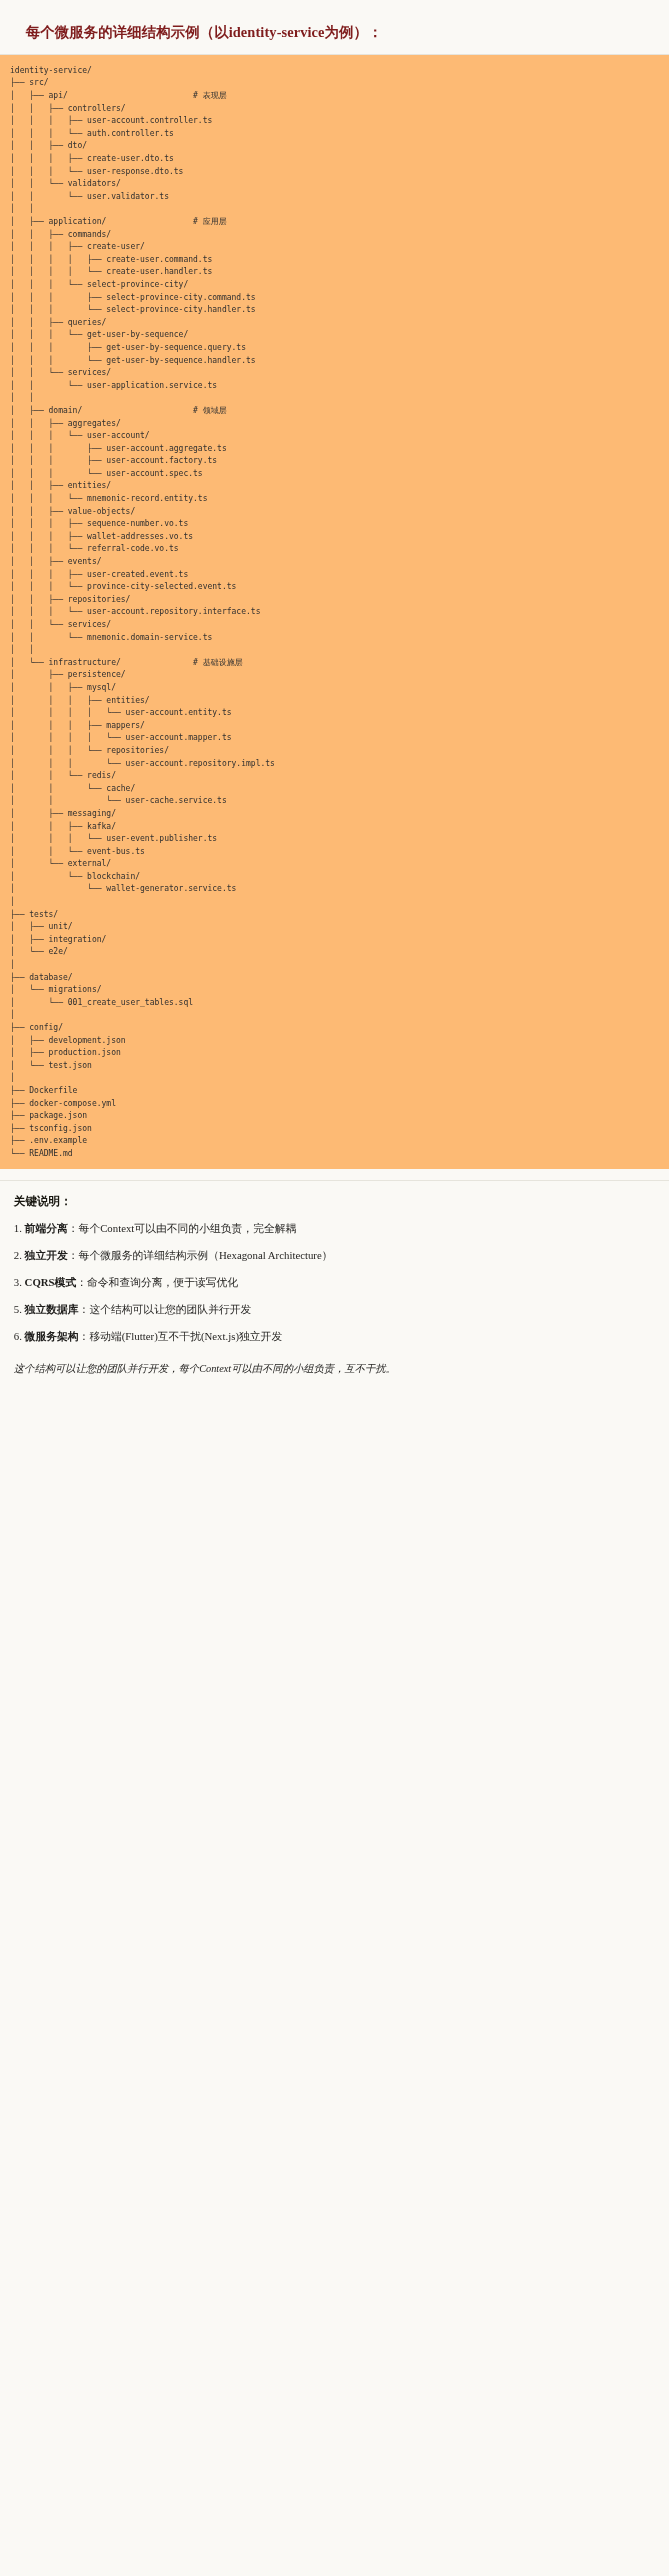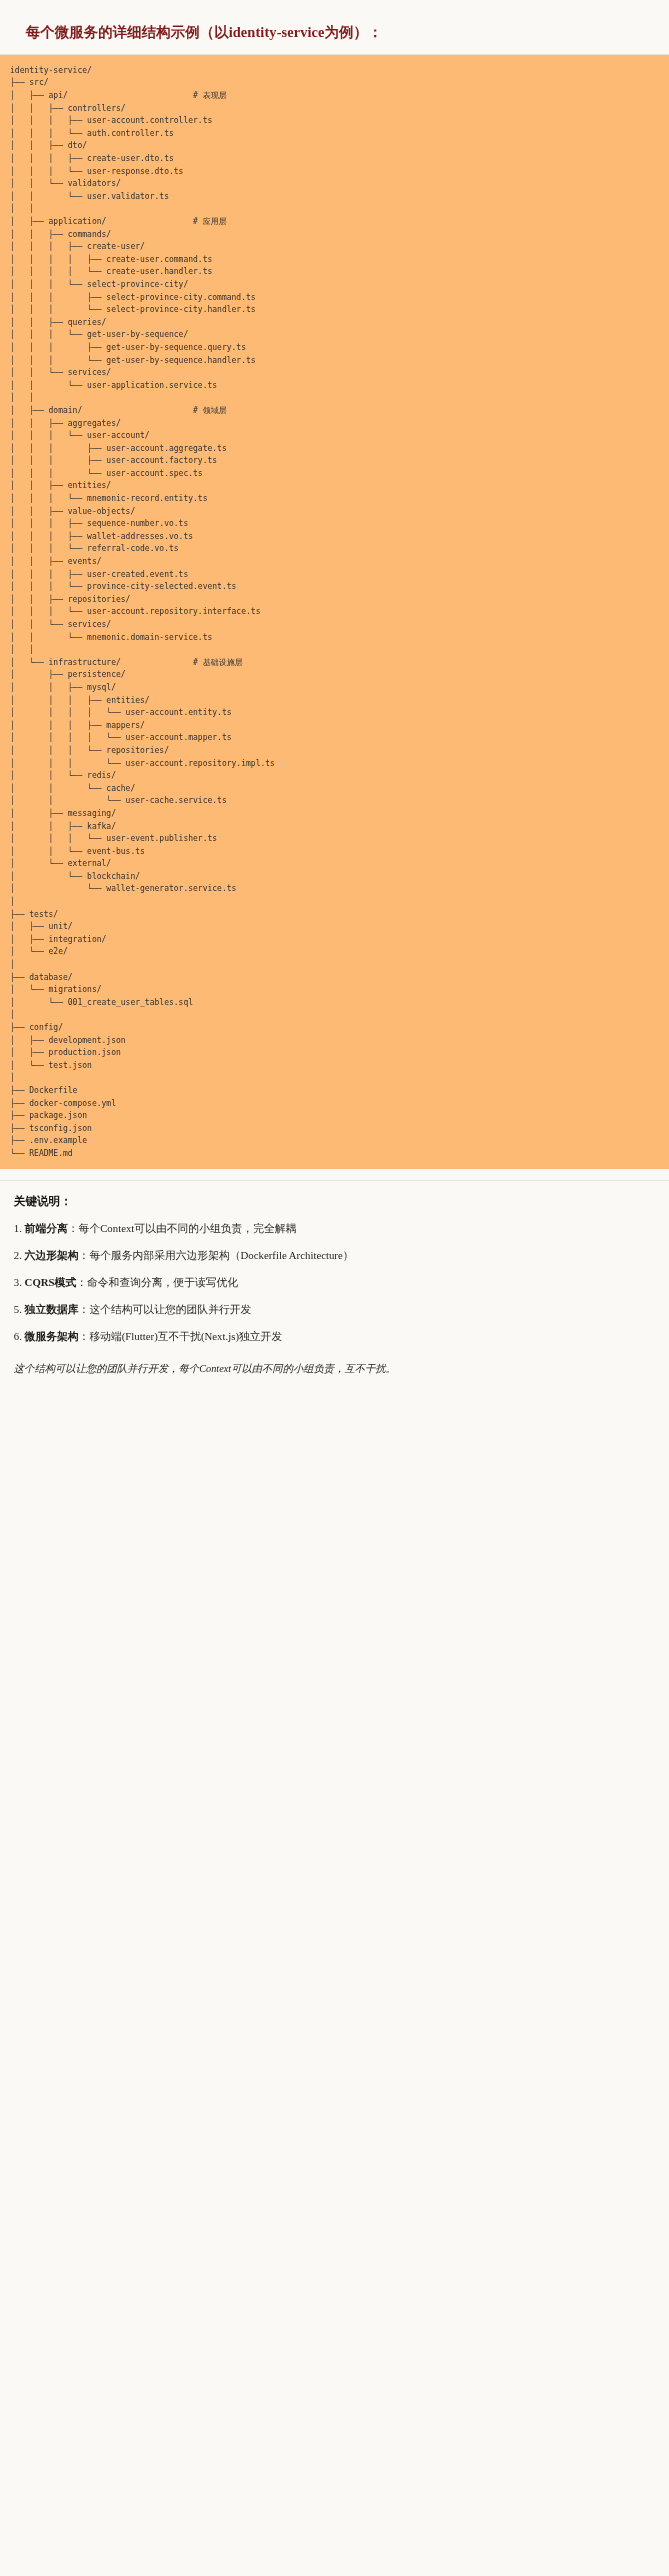--- a/index.html
+++ b/index.html
@@ -106,21 +106,21 @@
   <div class="codeblock">
     <div class="code-inner"><span class="code-line">identity-service/</span><span class="code-line">├── src/</span><span class="code-line">│   ├── api/                          <span class="cmt"># 表现层</span></span><span class="code-line">│   │   ├── controllers/</span><span class="code-line">│   │   │   ├── user-account.controller.ts</span><span class="code-line">│   │   │   └── auth.controller.ts</span><span class="code-line">│   │   ├── dto/</span><span class="code-line">│   │   │   ├── create-user.dto.ts</span><span class="code-line">│   │   │   └── user-response.dto.ts</span><span class="code-line">│   │   └── validators/</span><span class="code-line">│   │       └── user.validator.ts</span><span class="code-line">│   │</span><span class="code-line">│   ├── application/                  <span class="cmt"># 应用层</span></span><span class="code-line">│   │   ├── commands/</span><span class="code-line">│   │   │   ├── create-user/</span><span class="code-line">│   │   │   │   ├── create-user.command.ts</span><span class="code-line">│   │   │   │   └── create-user.handler.ts</span><span class="code-line">│   │   │   └── select-province-city/</span><span class="code-line">│   │   │       ├── select-province-city.command.ts</span><span class="code-line">│   │   │       └── select-province-city.handler.ts</span><span class="code-line">│   │   ├── queries/</span><span class="code-line">│   │   │   └── get-user-by-sequence/</span><span class="code-line">│   │   │       ├── get-user-by-sequence.query.ts</span><span class="code-line">│   │   │       └── get-user-by-sequence.handler.ts</span><span class="code-line">│   │   └── services/</span><span class="code-line">│   │       └── user-application.service.ts</span><span class="code-line">│   │</span><span class="code-line">│   ├── domain/                       <span class="cmt"># 领域层</span></span><span class="code-line">│   │   ├── aggregates/</span><span class="code-line">│   │   │   └── user-account/</span><span class="code-line">│   │   │       ├── user-account.aggregate.ts</span><span class="code-line">│   │   │       ├── user-account.factory.ts</span><span class="code-line">│   │   │       └── user-account.spec.ts</span><span class="code-line">│   │   ├── entities/</span><span class="code-line">│   │   │   └── mnemonic-record.entity.ts</span><span class="code-line">│   │   ├── value-objects/</span><span class="code-line">│   │   │   ├── sequence-number.vo.ts</span><span class="code-line">│   │   │   ├── wallet-addresses.vo.ts</span><span class="code-line">│   │   │   └── referral-code.vo.ts</span><span class="code-line">│   │   ├── events/</span><span class="code-line">│   │   │   ├── user-created.event.ts</span><span class="code-line">│   │   │   └── province-city-selected.event.ts</span><span class="code-line">│   │   ├── repositories/</span><span class="code-line">│   │   │   └── user-account.repository.interface.ts</span><span class="code-line">│   │   └── services/</span><span class="code-line">│   │       └── mnemonic.domain-service.ts</span><span class="code-line">│   │</span><span class="code-line">│   └── infrastructure/               <span class="cmt"># 基础设施层</span></span><span class="code-line">│       ├── persistence/</span><span class="code-line">│       │   ├── mysql/</span><span class="code-line">│       │   │   ├── entities/</span><span class="code-line">│       │   │   │   └── user-account.entity.ts</span><span class="code-line">│       │   │   ├── mappers/</span><span class="code-line">│       │   │   │   └── user-account.mapper.ts</span><span class="code-line">│       │   │   └── repositories/</span><span class="code-line">│       │   │       └── user-account.repository.impl.ts</span><span class="code-line">│       │   └── redis/</span><span class="code-line">│       │       └── cache/</span><span class="code-line">│       │           └── user-cache.service.ts</span><span class="code-line">│       ├── messaging/</span><span class="code-line">│       │   ├── kafka/</span><span class="code-line">│       │   │   └── user-event.publisher.ts</span><span class="code-line">│       │   └── event-bus.ts</span><span class="code-line">│       └── external/</span><span class="code-line">│           └── blockchain/</span><span class="code-line">│               └── wallet-generator.service.ts</span><span class="code-line">│</span><span class="code-line">├── tests/</span><span class="code-line">│   ├── unit/</span><span class="code-line">│   ├── integration/</span><span class="code-line">│   └── e2e/</span><span class="code-line">│</span><span class="code-line">├── database/</span><span class="code-line">│   └── migrations/</span><span class="code-line">│       └── 001_create_user_tables.sql</span><span class="code-line">│</span><span class="code-line">├── config/</span><span class="code-line">│   ├── development.json</span><span class="code-line">│   ├── production.json</span><span class="code-line">│   └── test.json</span><span class="code-line">│</span><span class="code-line">├── Dockerfile</span><span class="code-line">├── docker-compose.yml</span><span class="code-line">├── package.json</span><span class="code-line">├── tsconfig.json</span><span class="code-line">├── .env.example</span><span class="code-line">└── README.md</span></div>
   </div>
 
   <div class="rule"></div>
 
   <div class="notes">
     <div class="notes-heading">关键说明：</div>
     <div class="notes-list">
         <div class="note-item"><span class="num">1. </span><span class="term">前端分离</span><span class="desc">：</span><span class="desc">每个Context可以由不同的小组负责，完全解耦</span></div>
-        <div class="note-item"><span class="num">2. </span><span class="term">六边形架构</span><span class="desc">：</span><span class="desc">每个服务内部采用六边形架构（Dockerfile Architecture）</span></div>
+        <div class="note-item"><span class="num">2. </span><span class="term">独立开发</span><span class="desc">：</span><span class="desc">每个微服务的详细结构示例（Hexagonal Architecture）</span></div>
         <div class="note-item"><span class="num">3. </span><span class="term">CQRS模式</span><span class="desc">：</span><span class="desc">命令和查询分离，便于读写优化</span></div>
         <div class="note-item"><span class="num">5. </span><span class="term">独立数据库</span><span class="desc">：</span><span class="desc">这个结构可以让您的团队并行开发</span></div>
         <div class="note-item"><span class="num">6. </span><span class="term">微服务架构</span><span class="desc">：</span><span class="desc">移动端(Flutter)互不干扰(Next.js)独立开发</span></div>
       </div>
   </div>
 
   <div class="closing">这个结构可以让您的团队并行开发，每个Context可以由不同的小组负责，互不干扰。</div>
 
 </div>
 

